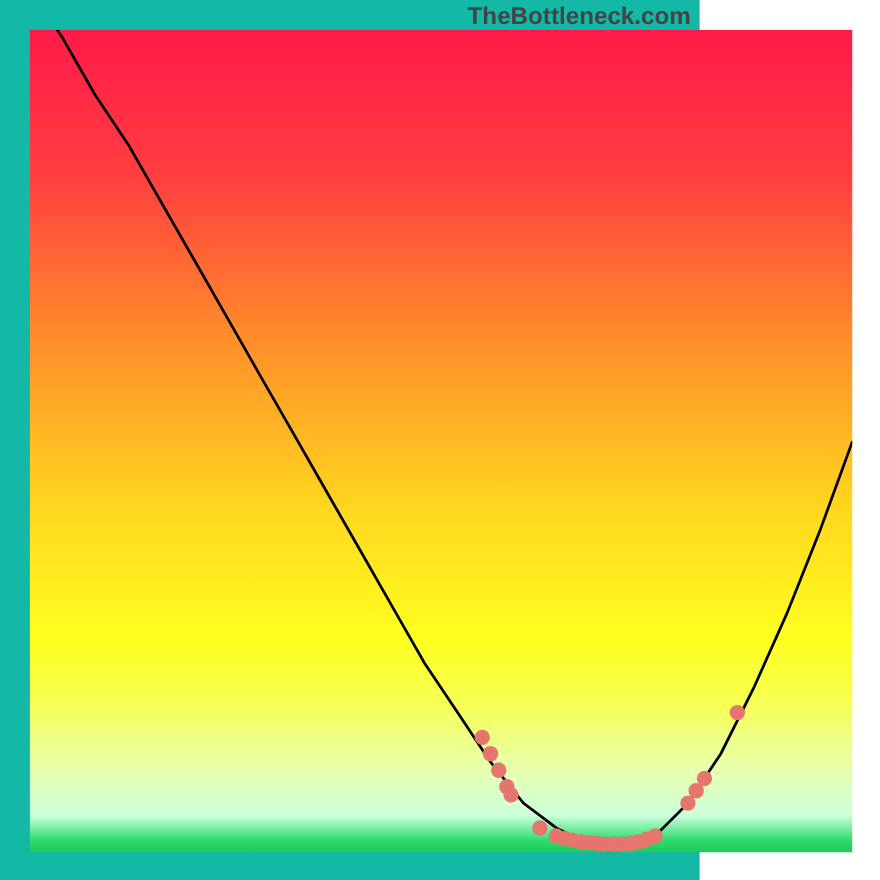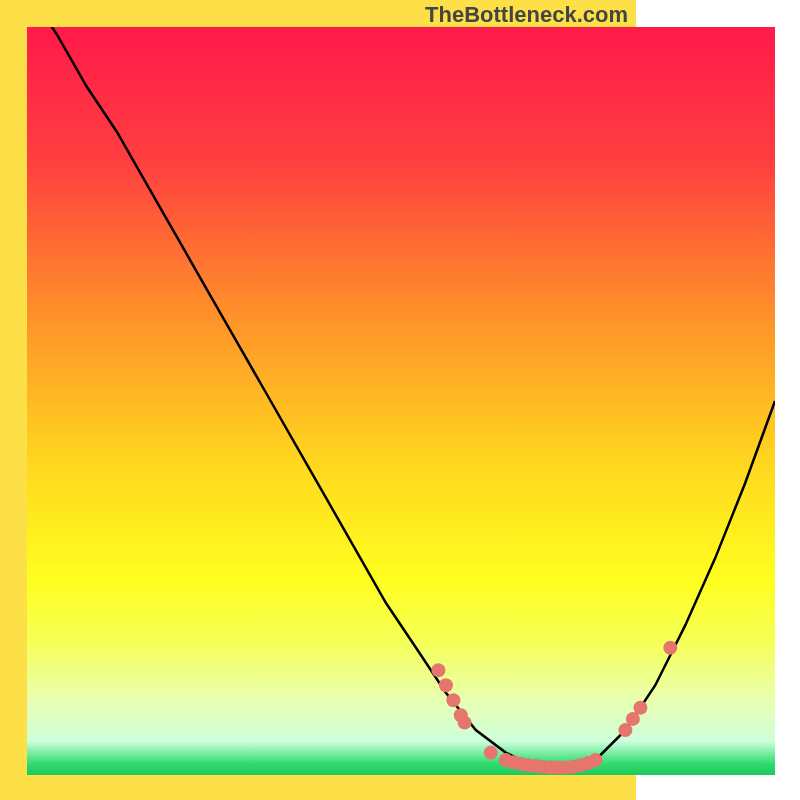--- a/index.html
+++ b/index.html
@@ -7,21 +7,21 @@
     padding: 0;
     width: 800px;
     height: 800px;
     overflow: hidden;
     font-family: Arial, Helvetica, sans-serif;
   }
   .frame {
     position: relative;
     width: 636px;
     height: 800px;
-    background: #fde047;
+    background: #14b8a6;
   }
   .watermark {
     position: absolute;
     top: 2px;
     right: 8px;
     color: #444;
     font-size: 22px;
     font-weight: bold;
     z-index: 10;
   }

